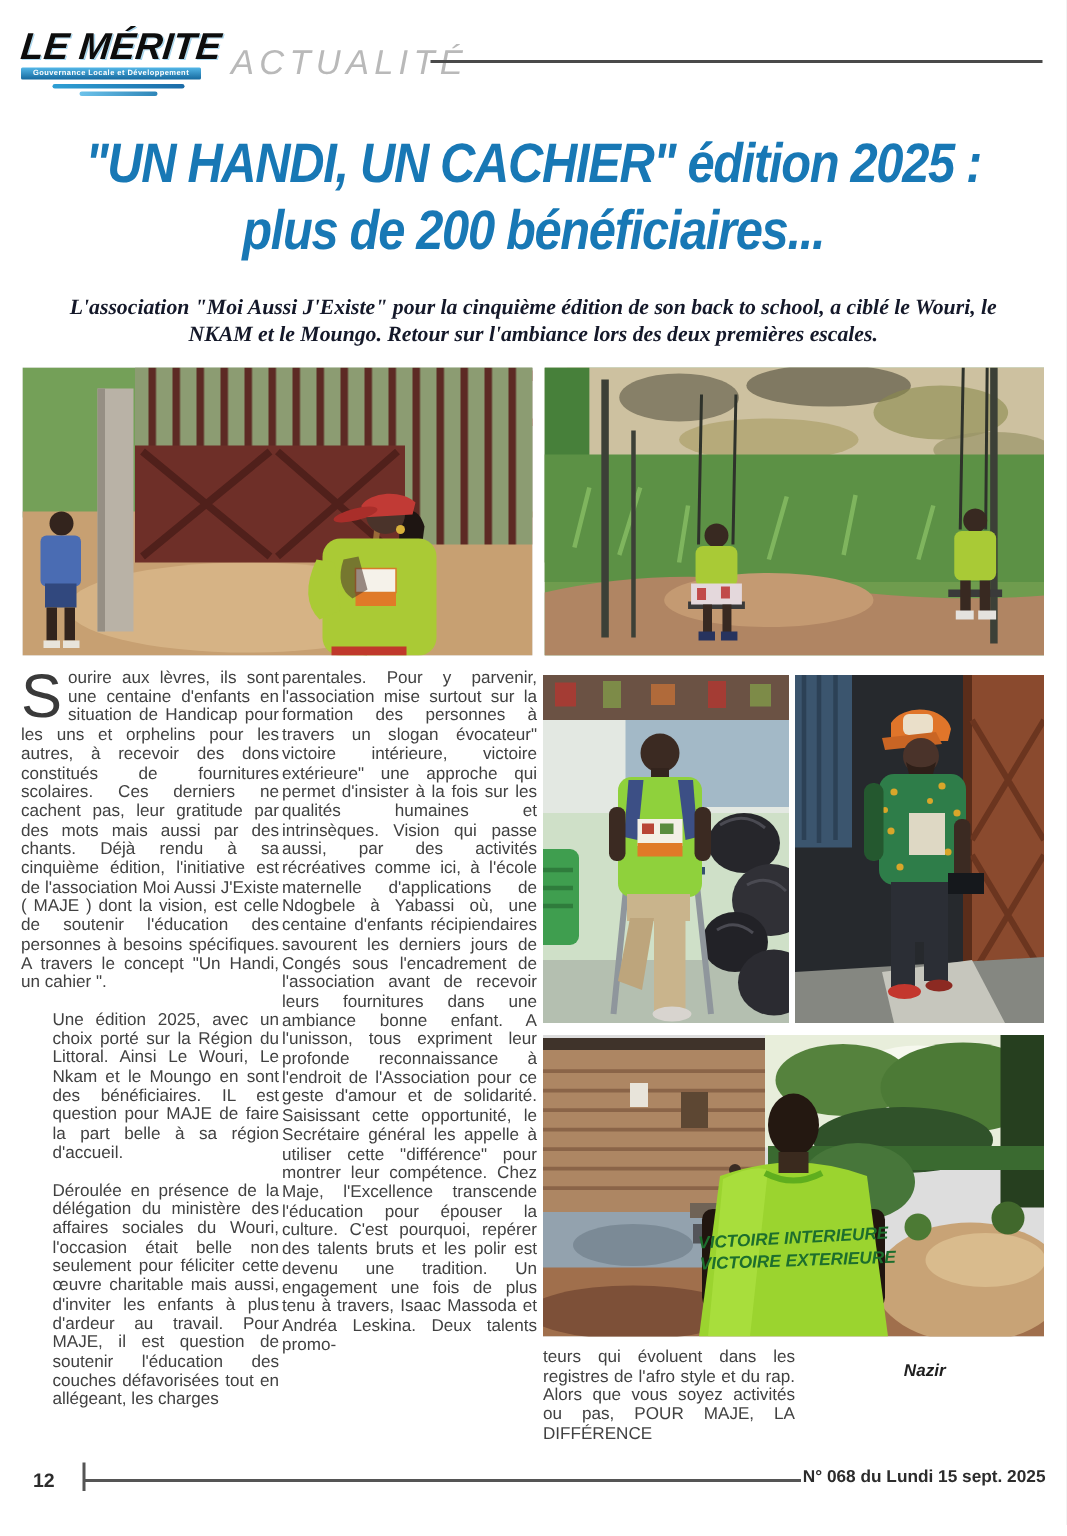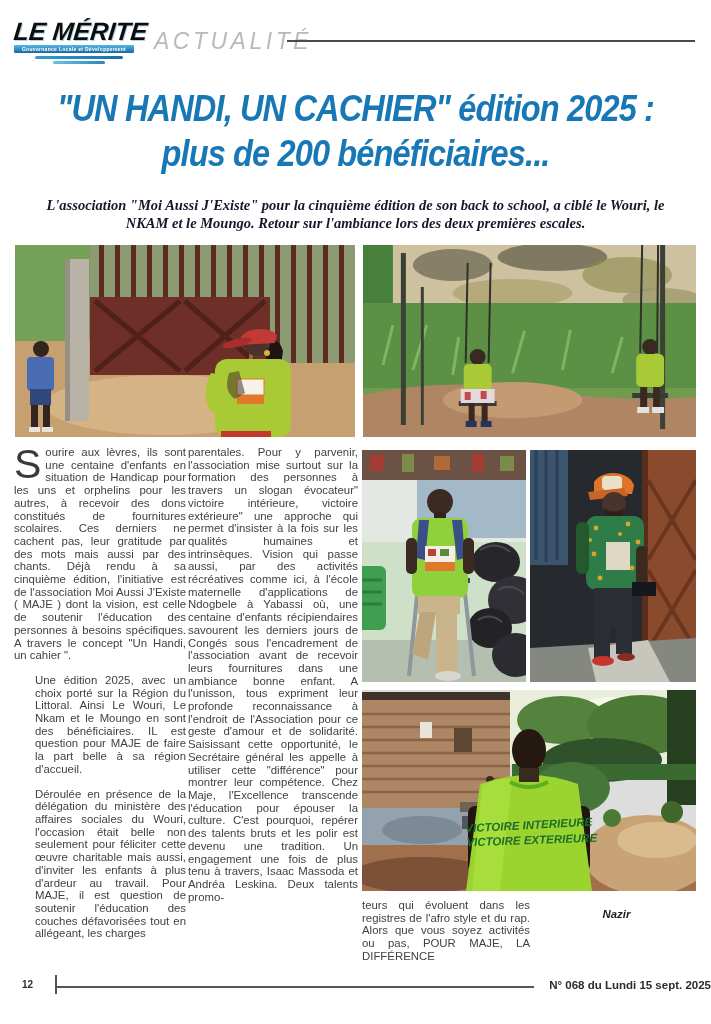--- a/index.html
+++ b/index.html
@@ -46,24 +46,24 @@
   
   .photo{background:#ddd;}
   .photo svg{display:block;width:100%;height:100%;}
   .photoA{left:15px;top:245px;width:340px;height:192px;}
   .photoB{left:363px;top:245px;width:333px;height:192px;}
   .photoC{left:362px;top:450px;width:164px;height:232px;}
   .photoD{left:530px;top:450px;width:166px;height:232px;}
   .photoE{left:362px;top:690px;width:334px;height:201px;}
 
   
-  .page-number{left:22px;top:979px;font-weight:bold;font-size:10px;color:#2c2c2c;}
+  .page-number{left:22px;top:979px;font-weight:bold;font-size:13px;color:#2c2c2c;}
   .footer-tick{left:55px;top:975px;width:2px;height:19px;background:#555;}
   .footer-rule{left:56px;top:986px;width:478px;height:2px;background:#555;}
-  .issue-info{right:0;top:979px;font-weight:bold;font-size:11.5px;color:#2c2c2c;text-align:left;}
+  .issue-info{right:14px;top:979px;font-weight:bold;font-size:11.5px;color:#2c2c2c;text-align:left;}
 </style>
 </head>
 <body>
 
 <div class="page">
 
   <div class="abs logo">
     <div class="logo-title">LE MÉRITE</div>
     <div class="logo-tagline">Gouvernance Locale et Développement</div>
     <div class="swoosh1"></div>

